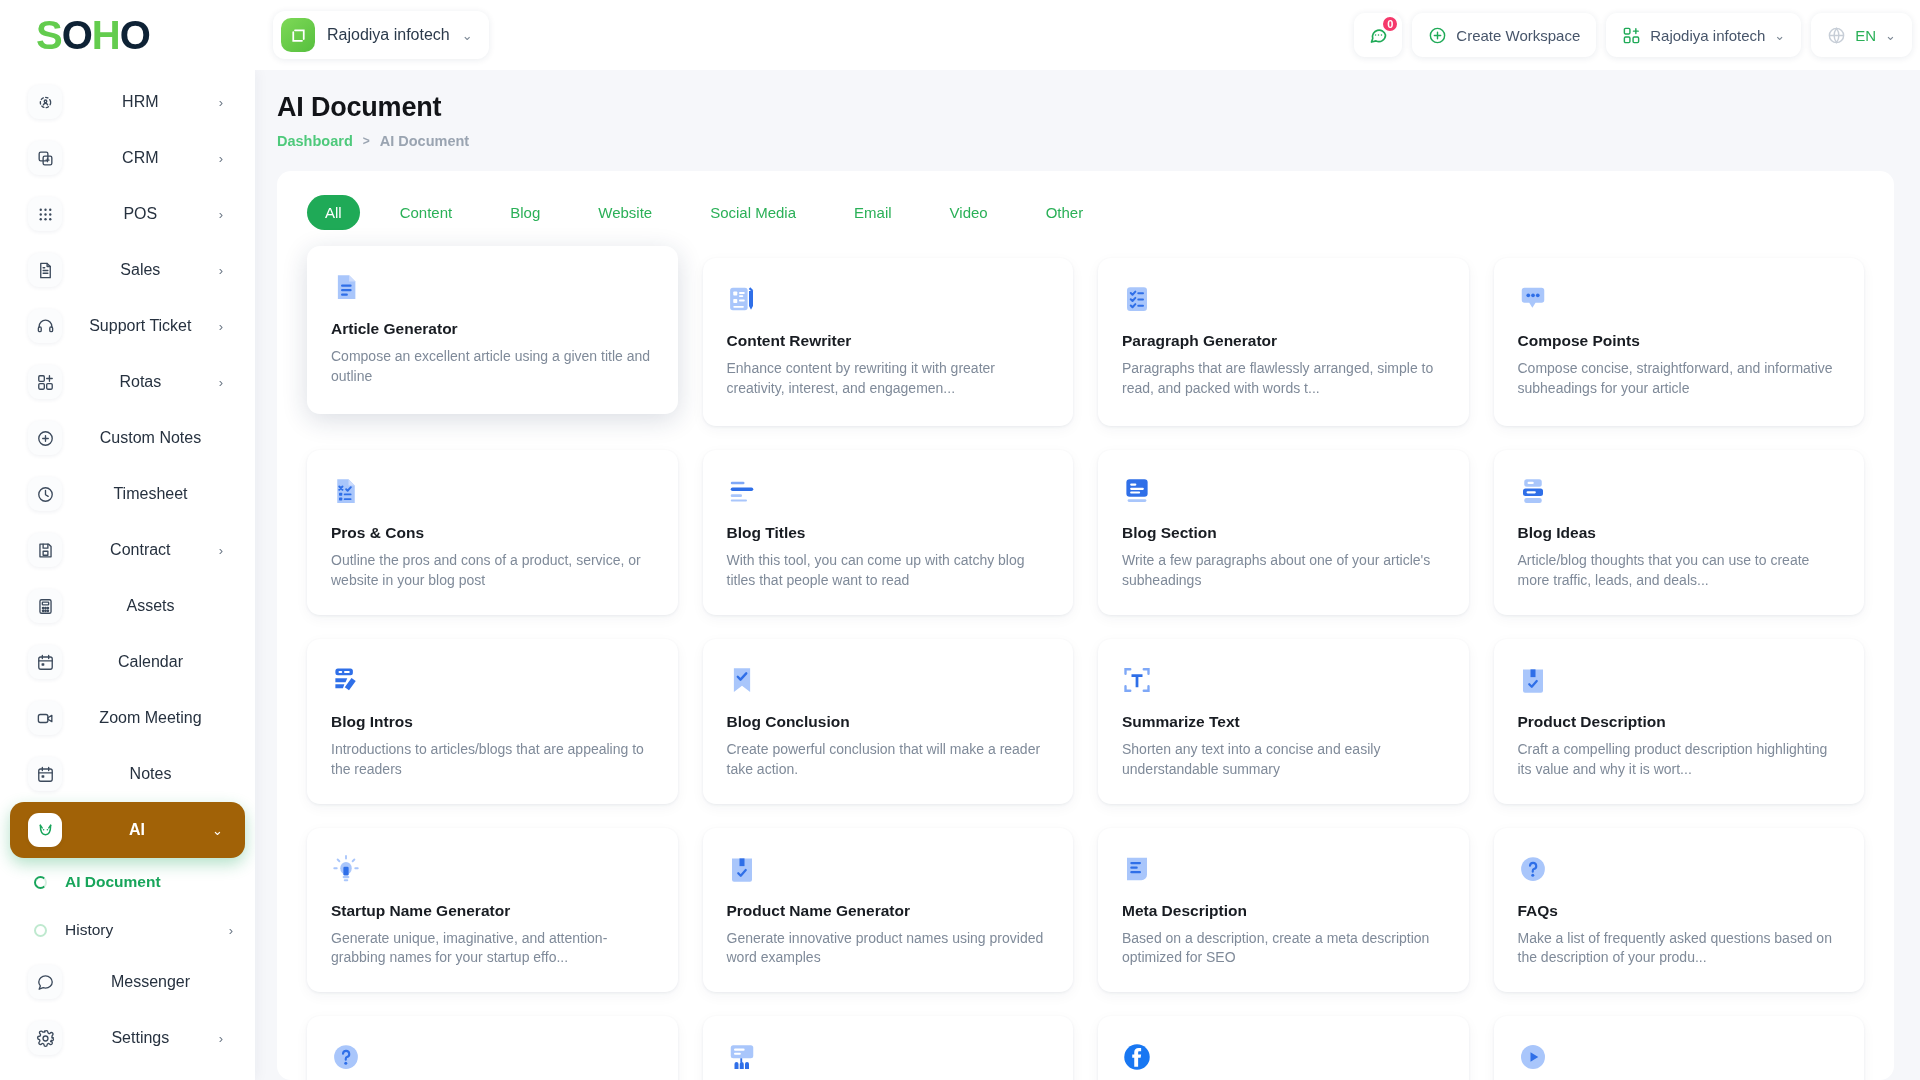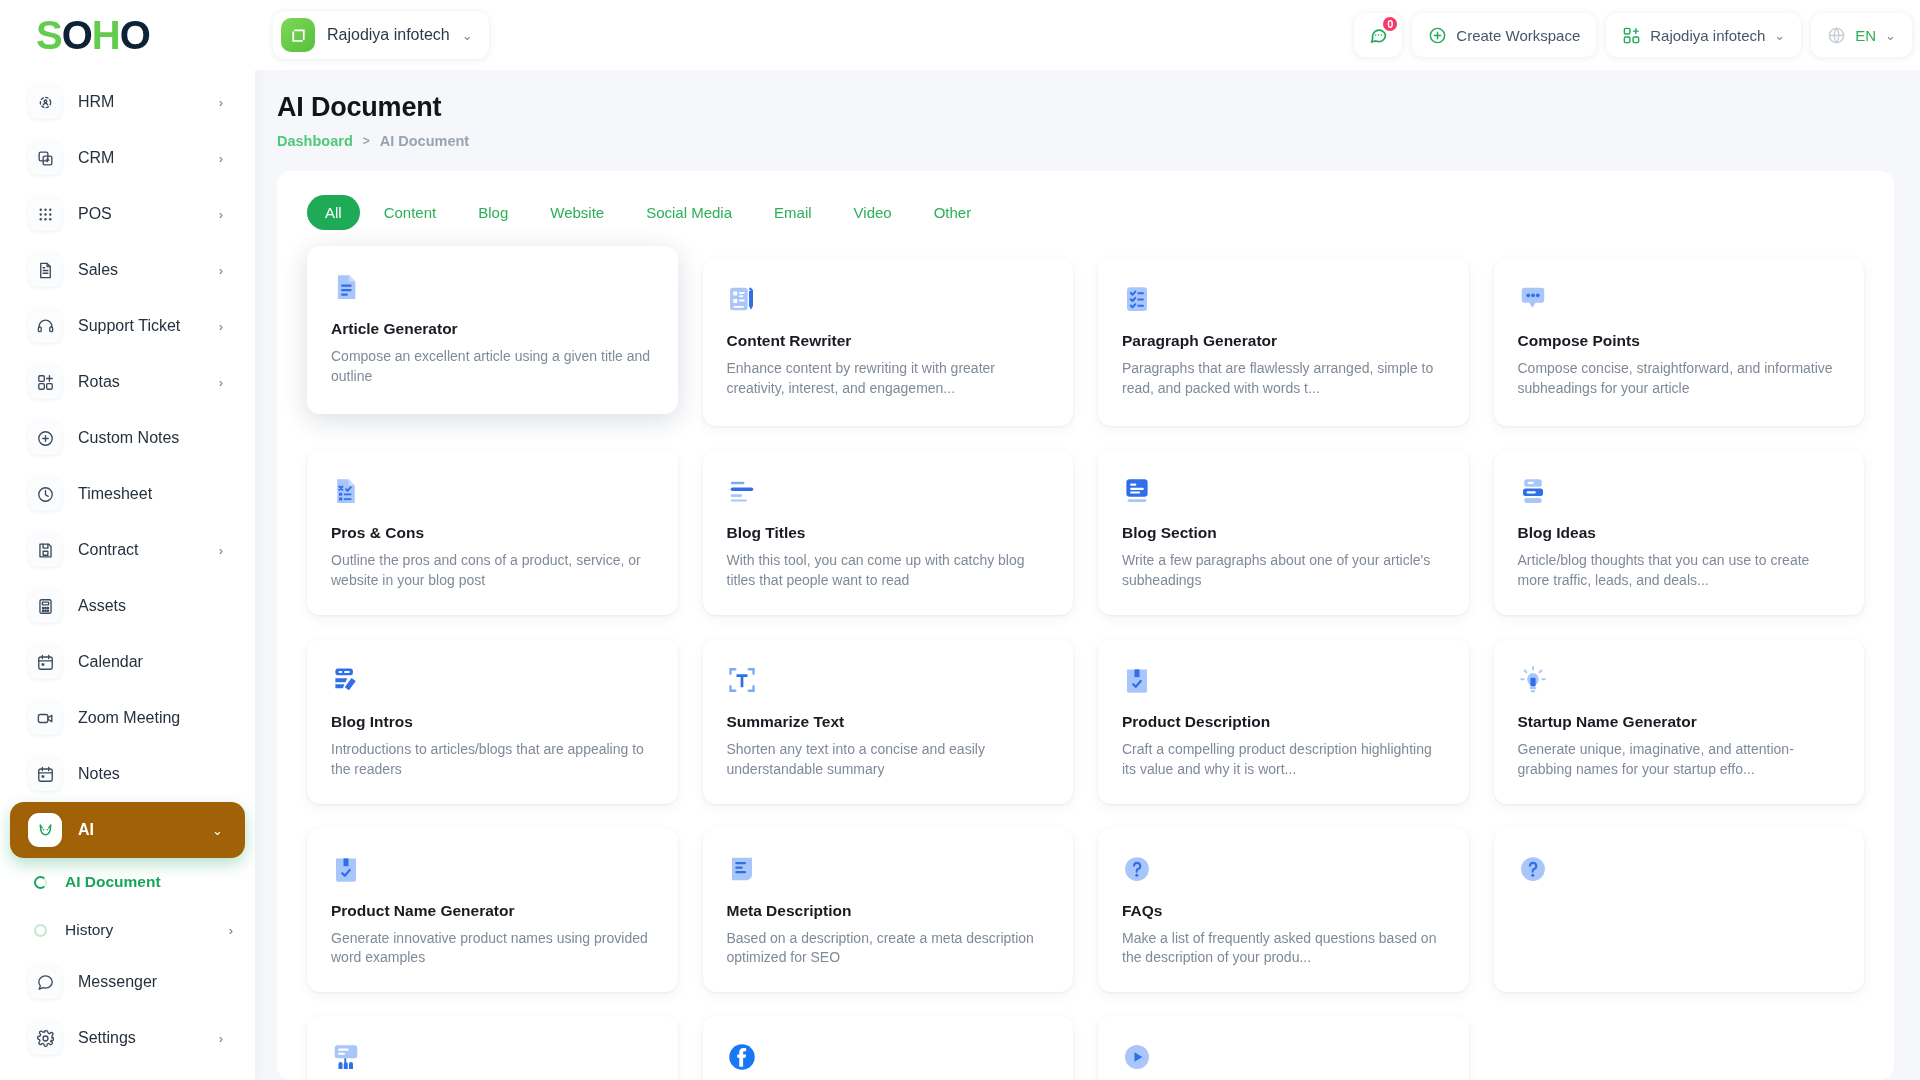--- a/index.html
+++ b/index.html
@@ -67,21 +67,21 @@
     width: 255px; flex: 0 0 255px;
     background: #ffffff;
     padding: 4px 0 20px 0;
     overflow: hidden;
     box-shadow: 2px 0 12px rgba(26,44,80,.05);
     position: relative; z-index: 20;
   }
   .nav-item {
     height: 56px; display: flex; align-items: center;
     padding: 0 22px 0 18px; gap: 16px;
-    cursor: pointer; border-radius: 14px; margin: 0 10px;
+    cursor: pointer; border-radius: 14px; margin: 0 10px; text-align: center;
   }
   .nav-ic {
     width: 34px; height: 34px; flex: 0 0 34px;
     border-radius: 11px; background: #fbfcfd;
     display: flex; align-items: center; justify-content: center;
     box-shadow: 0 1px 4px rgba(26,44,80,.07);
   }
   .nav-ic svg { width: 19px; height: 19px; }
   .nav-label { flex: 1; font-size: 16px; color: #26313f; }
   .nav-arrow { color: #6b7785; font-size: 13px; }
@@ -121,21 +121,21 @@
 
   .panel {
     margin-top: 22px;
     background: #ffffff;
     border-radius: 14px;
     flex: 1; min-height: 0;
     padding: 22px 22px 0 22px;
     overflow: hidden;
   }
 
-  .tabs { display: flex; align-items: center; gap: 6px; padding: 2px 0 0 8px; }
+  .tabs { display: flex; align-items: center; gap: 22px; padding: 2px 0 0 8px; }
   .tab {
     font-size: 15px; color: #2ab057;
     padding: 9px 18px; border-radius: 20px; cursor: pointer;
     white-space: nowrap;
   }
   .tab.active { background: #1faa57; color: #ffffff; font-weight: 500; }
 
   .grid {
     margin-top: 22px;
     display: grid;
@@ -558,20 +558,30 @@
                   <path d="M3.5 15.4h7.2l-1.2 3.1H3.5z" fill="#2f6fe8"></path>
                   <path d="M16.4 10.4l3.4 2.4-5.4 7.4-3.4-2.4z" fill="#2f6fe8"></path>
                 </svg>
               </div>
               <div class="card-title">Blog Intros</div>
               <div class="card-desc">Introductions to articles/blogs that are appealing to the readers</div>
             </div>
             <div class="card">
               <div class="card-ic">
                 <svg viewBox="0 0 24 24">
+                  <path d="M5.5 2.5h13v19l-6.5-5-6.5 5z" fill="#a9c6fb"></path>
+                  <path d="M8.6 9.4l2.2 2.3 4.6-5" stroke="#2f6fe8" stroke-width="1.9" fill="none" stroke-linecap="round" stroke-linejoin="round"></path>
+                </svg>
+              </div>
+              <div class="card-title">Blog Conclusion</div>
+              <div class="card-desc">Create powerful conclusion that will make a reader take action.</div>
+            </div>
+            <div class="card">
+              <div class="card-ic">
+                <svg viewBox="0 0 24 24">
                   <g stroke="#7fa8f7" stroke-width="1.9" fill="none" stroke-linecap="round">
                     <path d="M2.8 7V3.4h3.8M17.4 3.4h3.8V7M21.2 17v3.6h-3.8M6.6 20.6H2.8V17"></path>
                   </g>
                   <path d="M7.6 7.3h8.8v2.2h-3.3v8.2h-2.2V9.5H7.6z" fill="#2f6fe8"></path>
                 </svg>
               </div>
               <div class="card-title">Summarize Text</div>
               <div class="card-desc">Shorten any text into a concise and easily understandable summary</div>
             </div>
             <div class="card">

